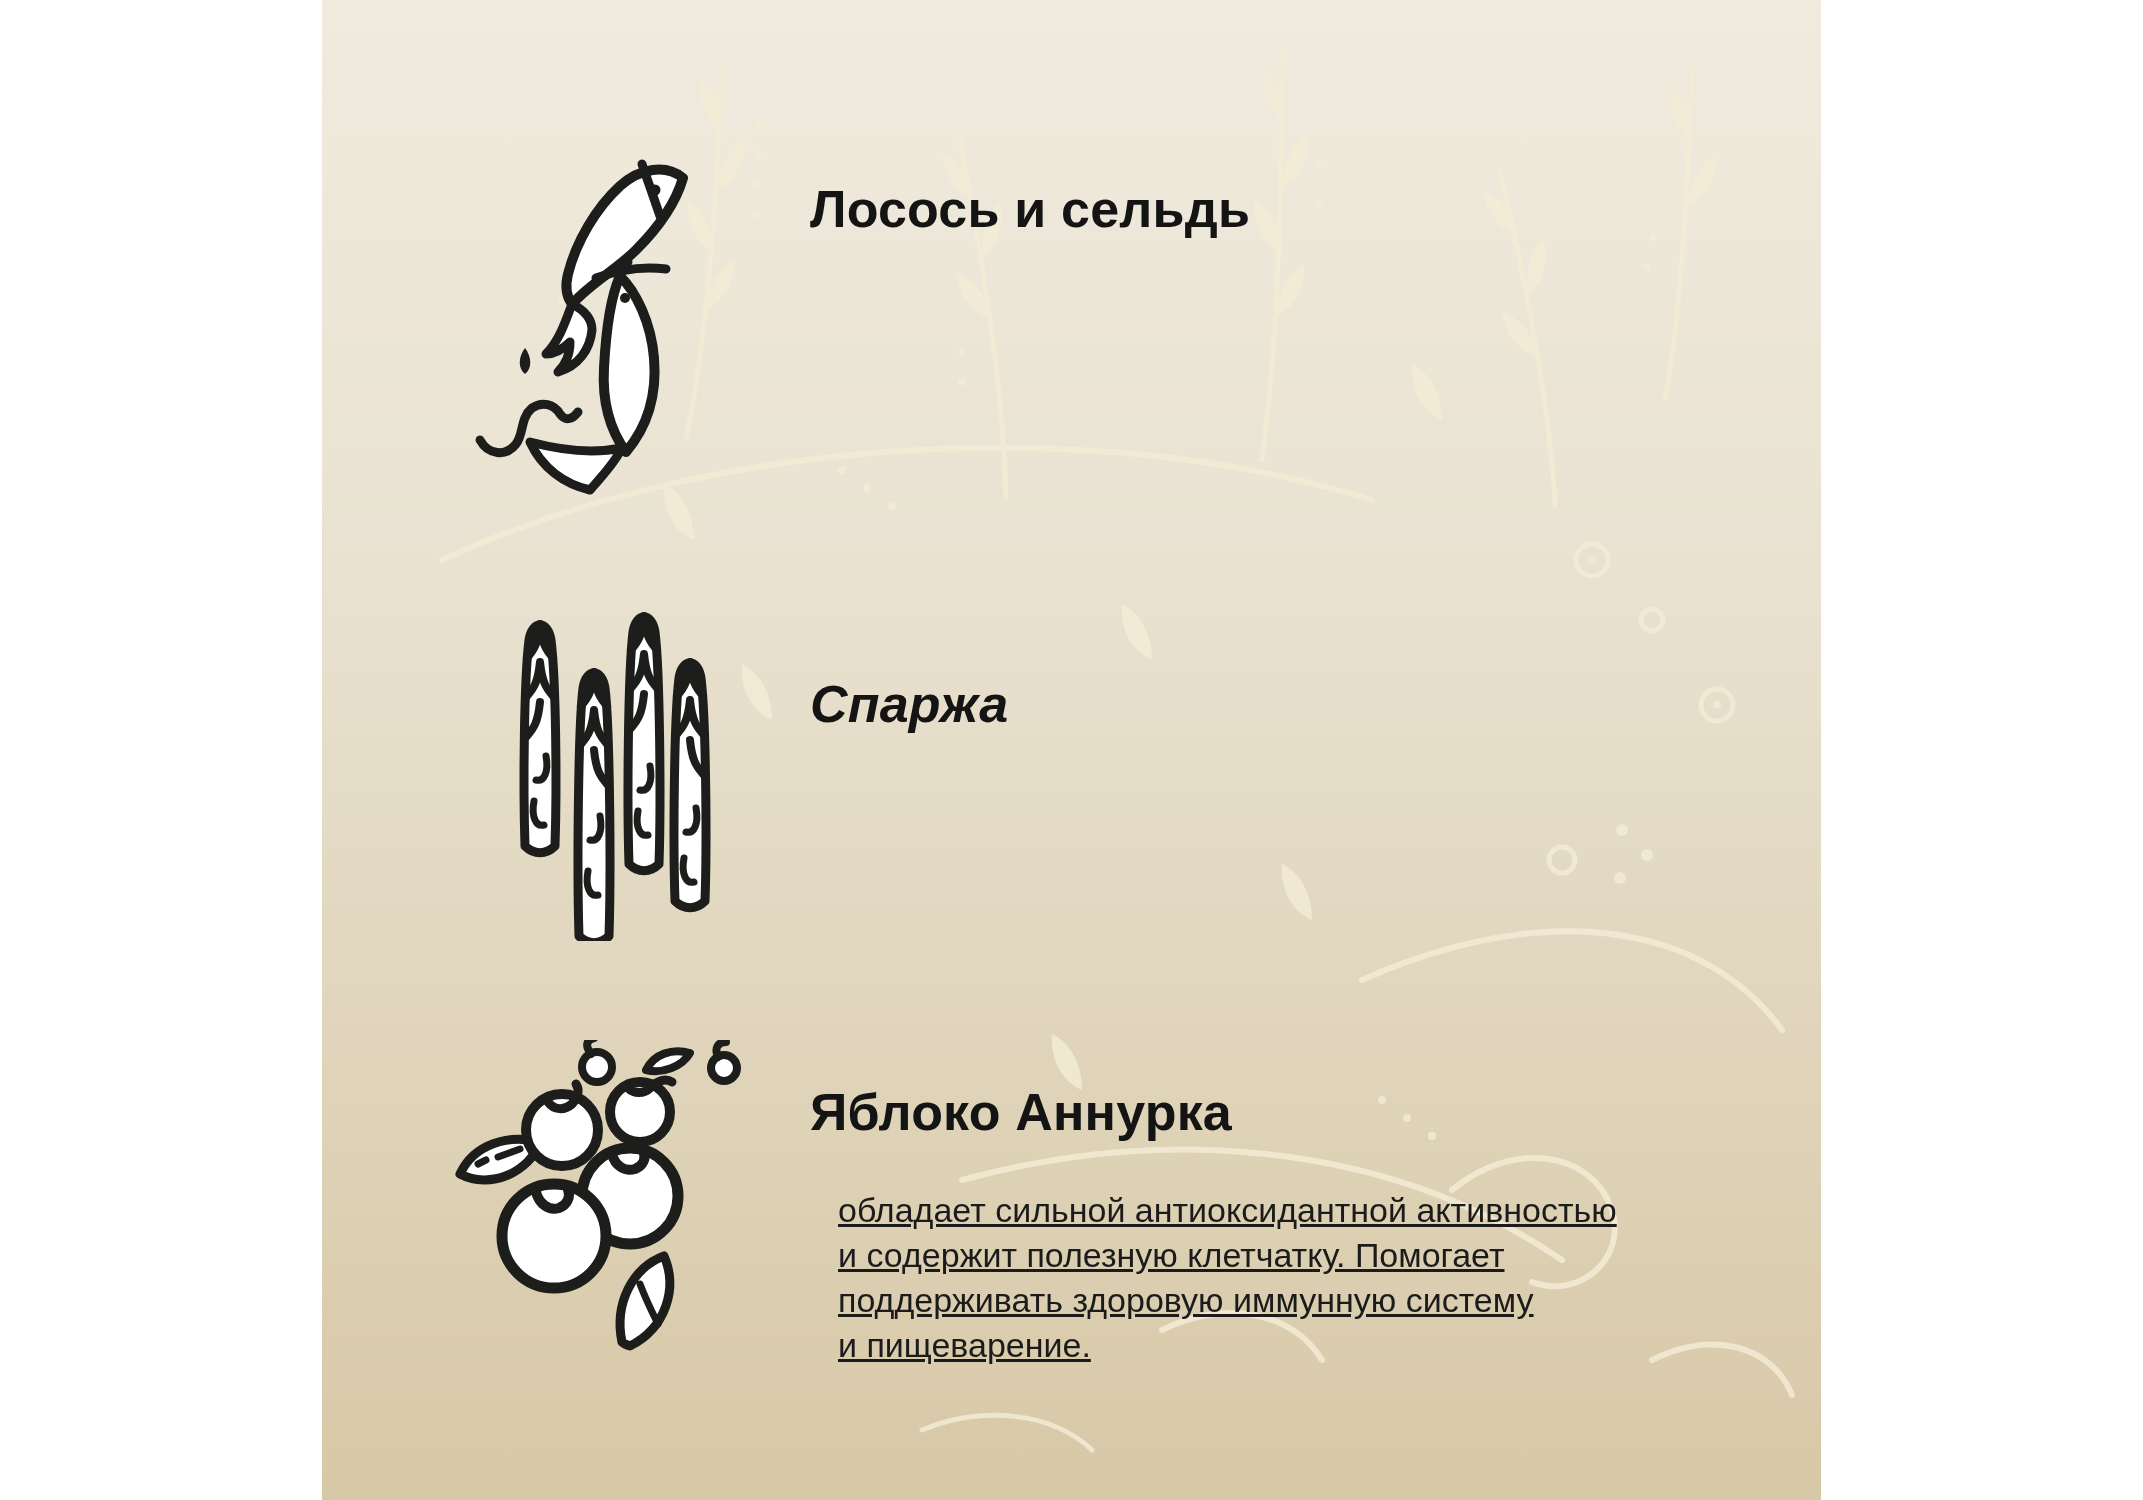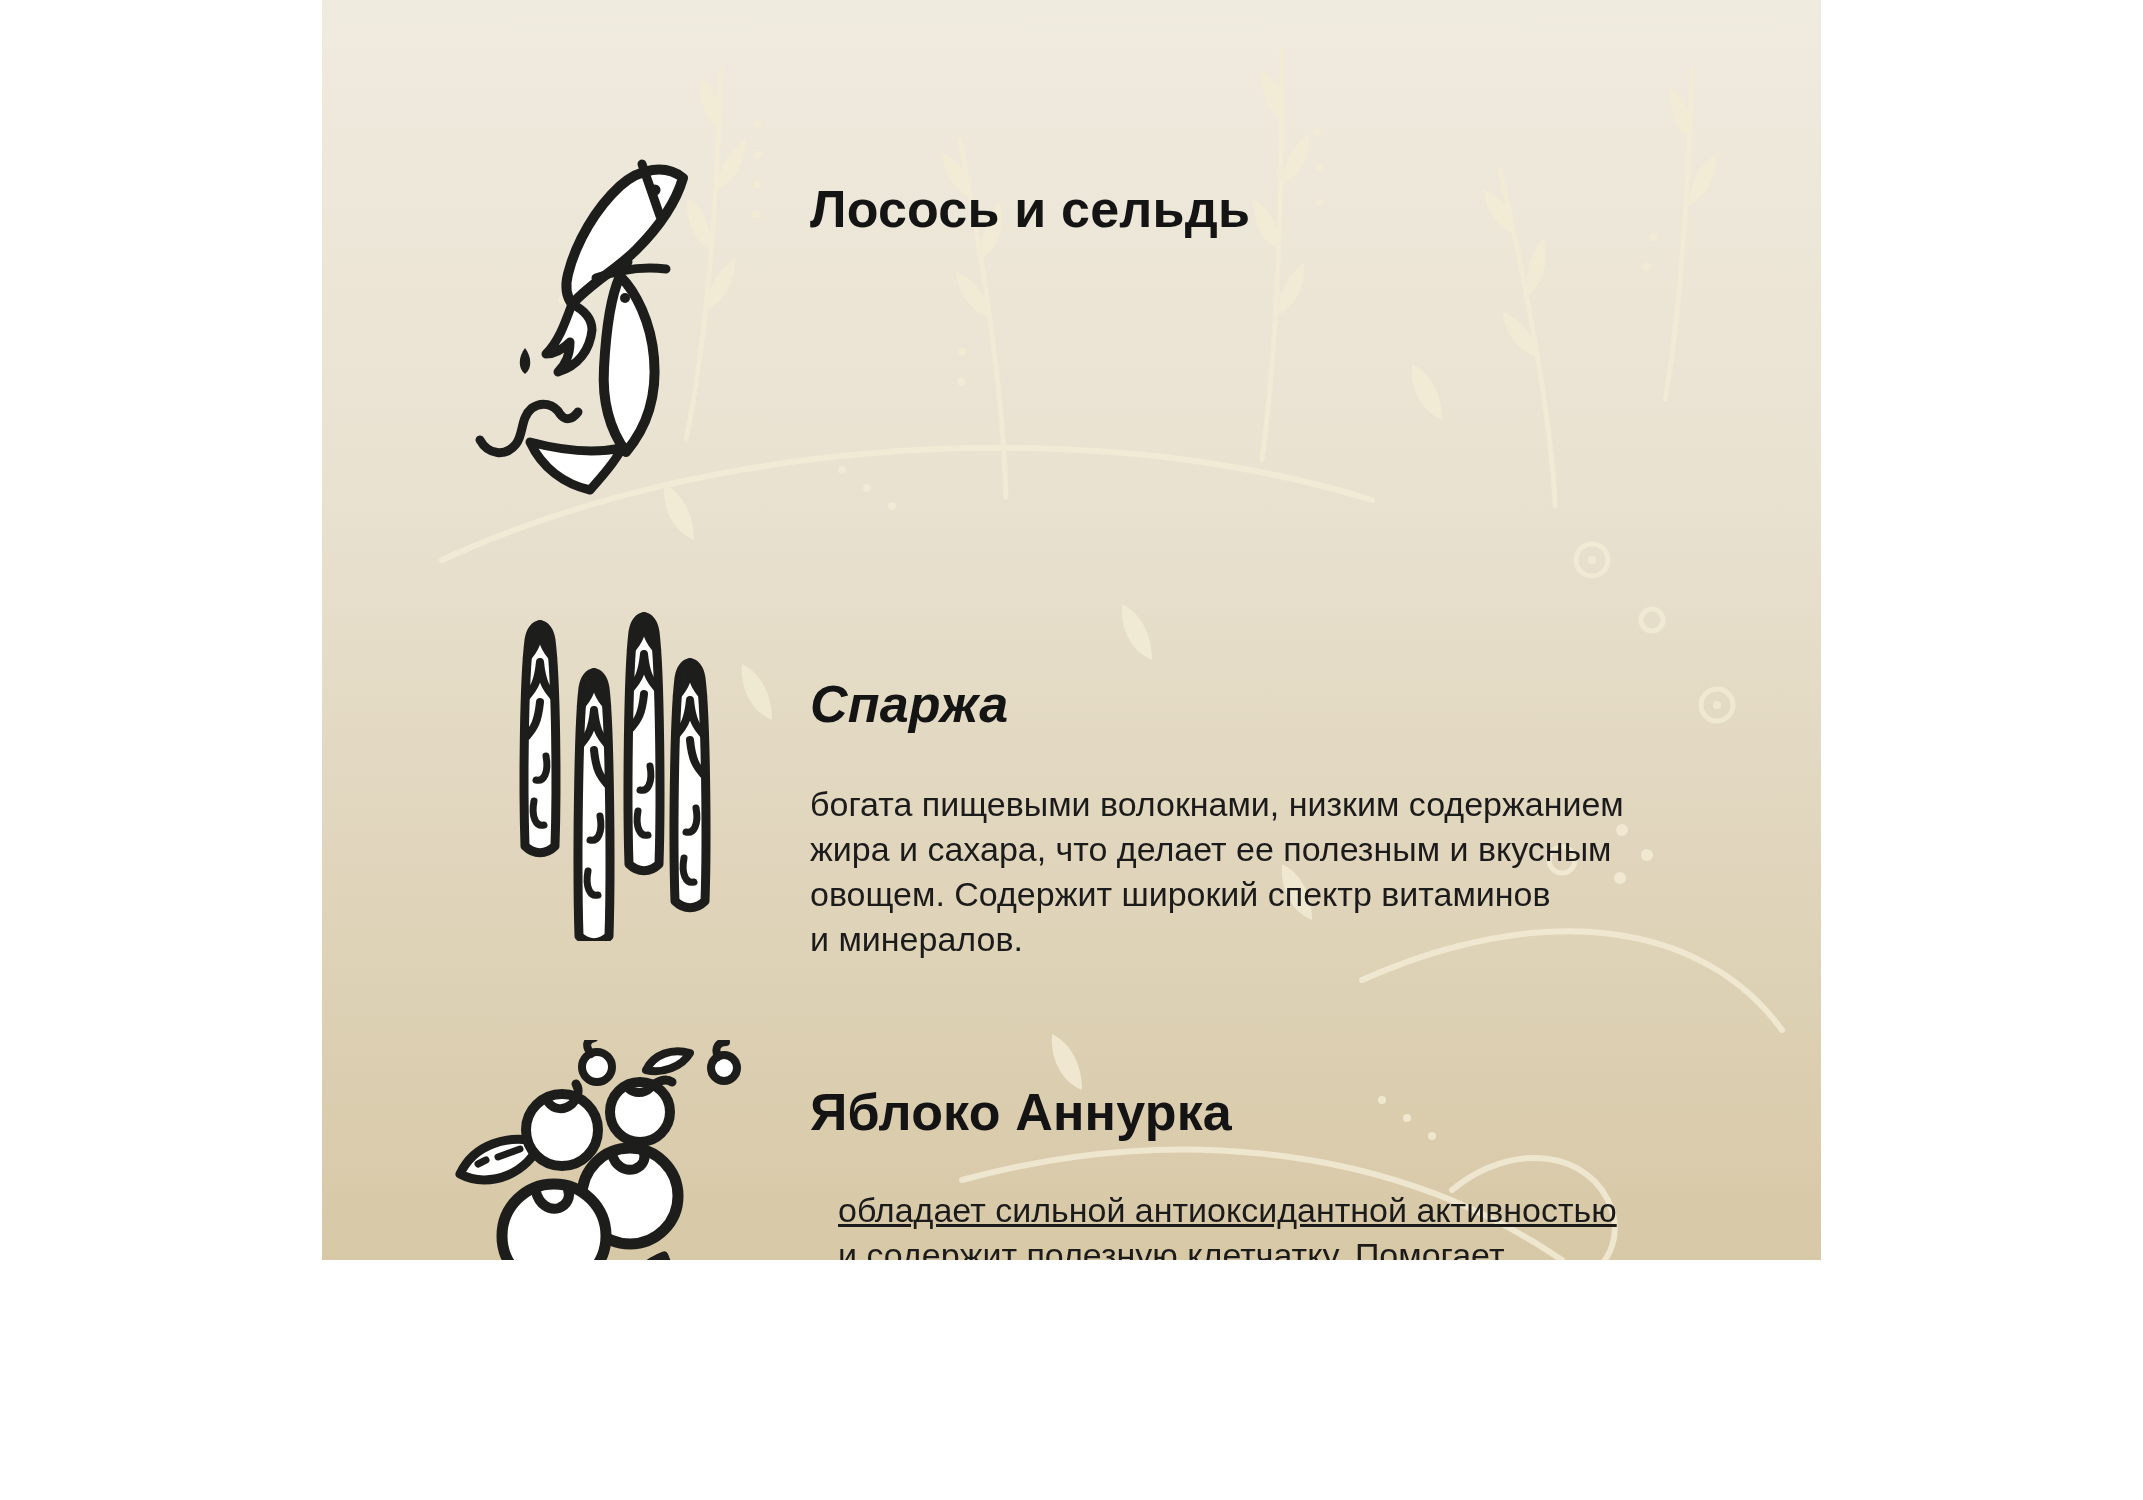--- a/index.html
+++ b/index.html
@@ -6,21 +6,21 @@
   body{
     width:2143px;height:1500px;
     background:#ffffff;
     position:relative;
     overflow:hidden;
     font-family:"Liberation Sans", sans-serif;
     color:var(--text-color,#171717);
   }
   .panel{
     position:absolute;left:322px;top:0;
-    width:1499px;height:1260px;
+    width:1499px;height:1500px;
     background:linear-gradient(180deg,
       var(--gradient-top,#f0ebdf) 0%,
       #e9e2d1 38%,
       var(--gradient-bottom,#d7c8a6) 100%);
     overflow:hidden;
   }
   .pattern{position:absolute;left:0;top:0;width:1499px;height:1500px;}
   .sec-icon{position:absolute;display:block;}
   .sec-title{
     position:absolute;margin:0;
@@ -191,24 +191,20 @@
 
       <path class="doodle doodle-fill" stroke-width="9" d="M173,305 C171,248 172,122 177,82 C180,62 196,62 199,82 C204,122 205,248 203,305 C194,314 182,314 173,305 Z"></path>
       <path class="doodle" stroke-width="8" d="M175,100 C182,92 186,86 188,66 C190,86 194,92 201,100"></path>
       <path class="doodle" stroke-width="8" d="M175,138 C182,130 186,124 188,104 C190,124 194,130 201,138"></path>
       <path class="doodle" stroke-width="8" d="M201,178 C194,170 190,164 188,144"></path>
       <path class="doodle" stroke-width="7" d="M194,212 C197,228 192,238 184,236"></path>
       <path class="doodle" stroke-width="7" d="M182,262 C179,278 184,288 192,286"></path>
     </svg>
   </span>
   <h2 class="sec-title title-2">Спаржа</h2>
-  <p class="sec-body body-2">богата пищевыми волокнами, низким содержанием
-жира и сахара, что делает ее полезным и вкусным
-овощем. Содержит широкий спектр витаминов
-и минералов.</p>
 
   <span class="sec-icon icon-app">
     <svg viewBox="0 0 290 315" width="290" height="315">
 
       <path class="doodle doodle-fill" stroke-width="9" d="M8,134 C22,104 56,94 88,102 C78,132 38,150 8,134 Z"></path>
       <path class="doodle" stroke-width="7" d="M26,124 L34,120"></path>
       <path class="doodle" stroke-width="7" d="M46,117 L68,109"></path>
 
       <circle class="doodle doodle-fill" stroke-width="8" cx="145" cy="27" r="15"></circle>
       <path class="doodle" stroke-width="8" d="M139,14 C133,6 134,0 142,-2"></path>

